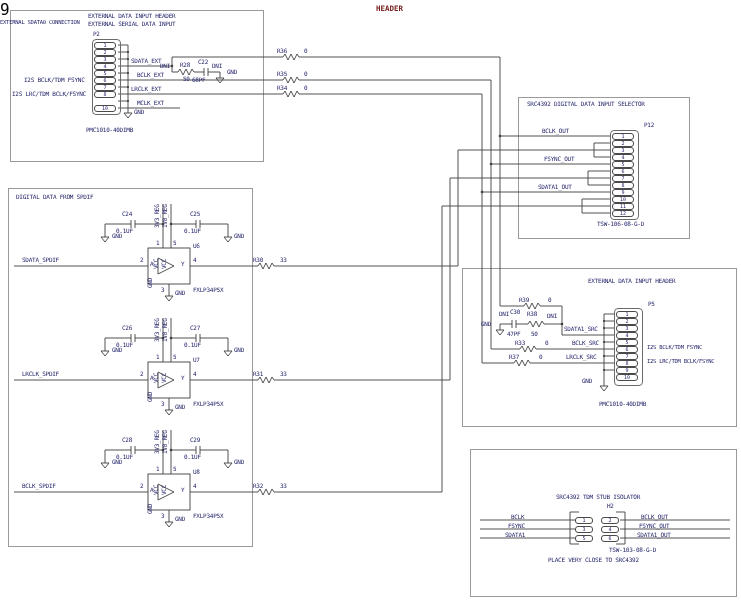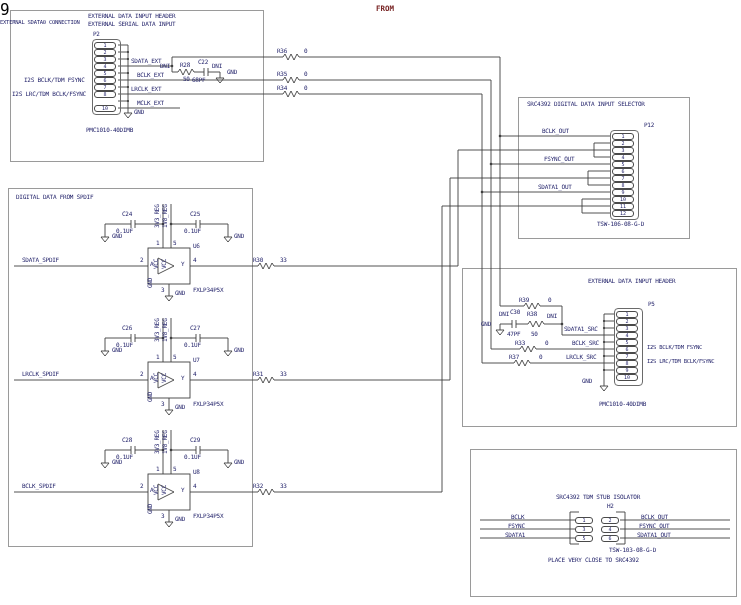--- a/index.html
+++ b/index.html
@@ -94,21 +94,21 @@
         <circle cx="128" cy="87" r="1.1"></circle>
         <circle cx="128" cy="101" r="1.1"></circle>
       <circle cx="604" cy="321" r="1.1"></circle>
         <circle cx="604" cy="328" r="1.1"></circle>
       <circle cx="604" cy="342" r="1.1"></circle>
         <circle cx="604" cy="356" r="1.1"></circle>
         <circle cx="604" cy="370" r="1.1"></circle>
     </g>
   </svg>
 
-  <span class="lbl big" style="left:376px;top:6px">FROM</span>
+  <span class="lbl big" style="left:376px;top:6px">HEADER</span>
 
   <span class="lbl" style="left:88px;top:13px">EXTERNAL DATA INPUT HEADER</span>
   <span class="lbl" style="left:88px;top:21px">EXTERNAL SERIAL DATA INPUT</span>
   <span class="lbl" style="left:93px;top:31px">P2</span>
   <div class="conn" style="left:92px;top:39px;width:27px;height:74px"></div>
   <div class="pin" style="left:94px;top:42px">1</div>
   <div class="pin" style="left:94px;top:49px">2</div>
   <div class="pin" style="left:94px;top:56px">3</div>
   <div class="pin" style="left:94px;top:63px">4</div>
   <div class="pin" style="left:94px;top:70px">5</div>

